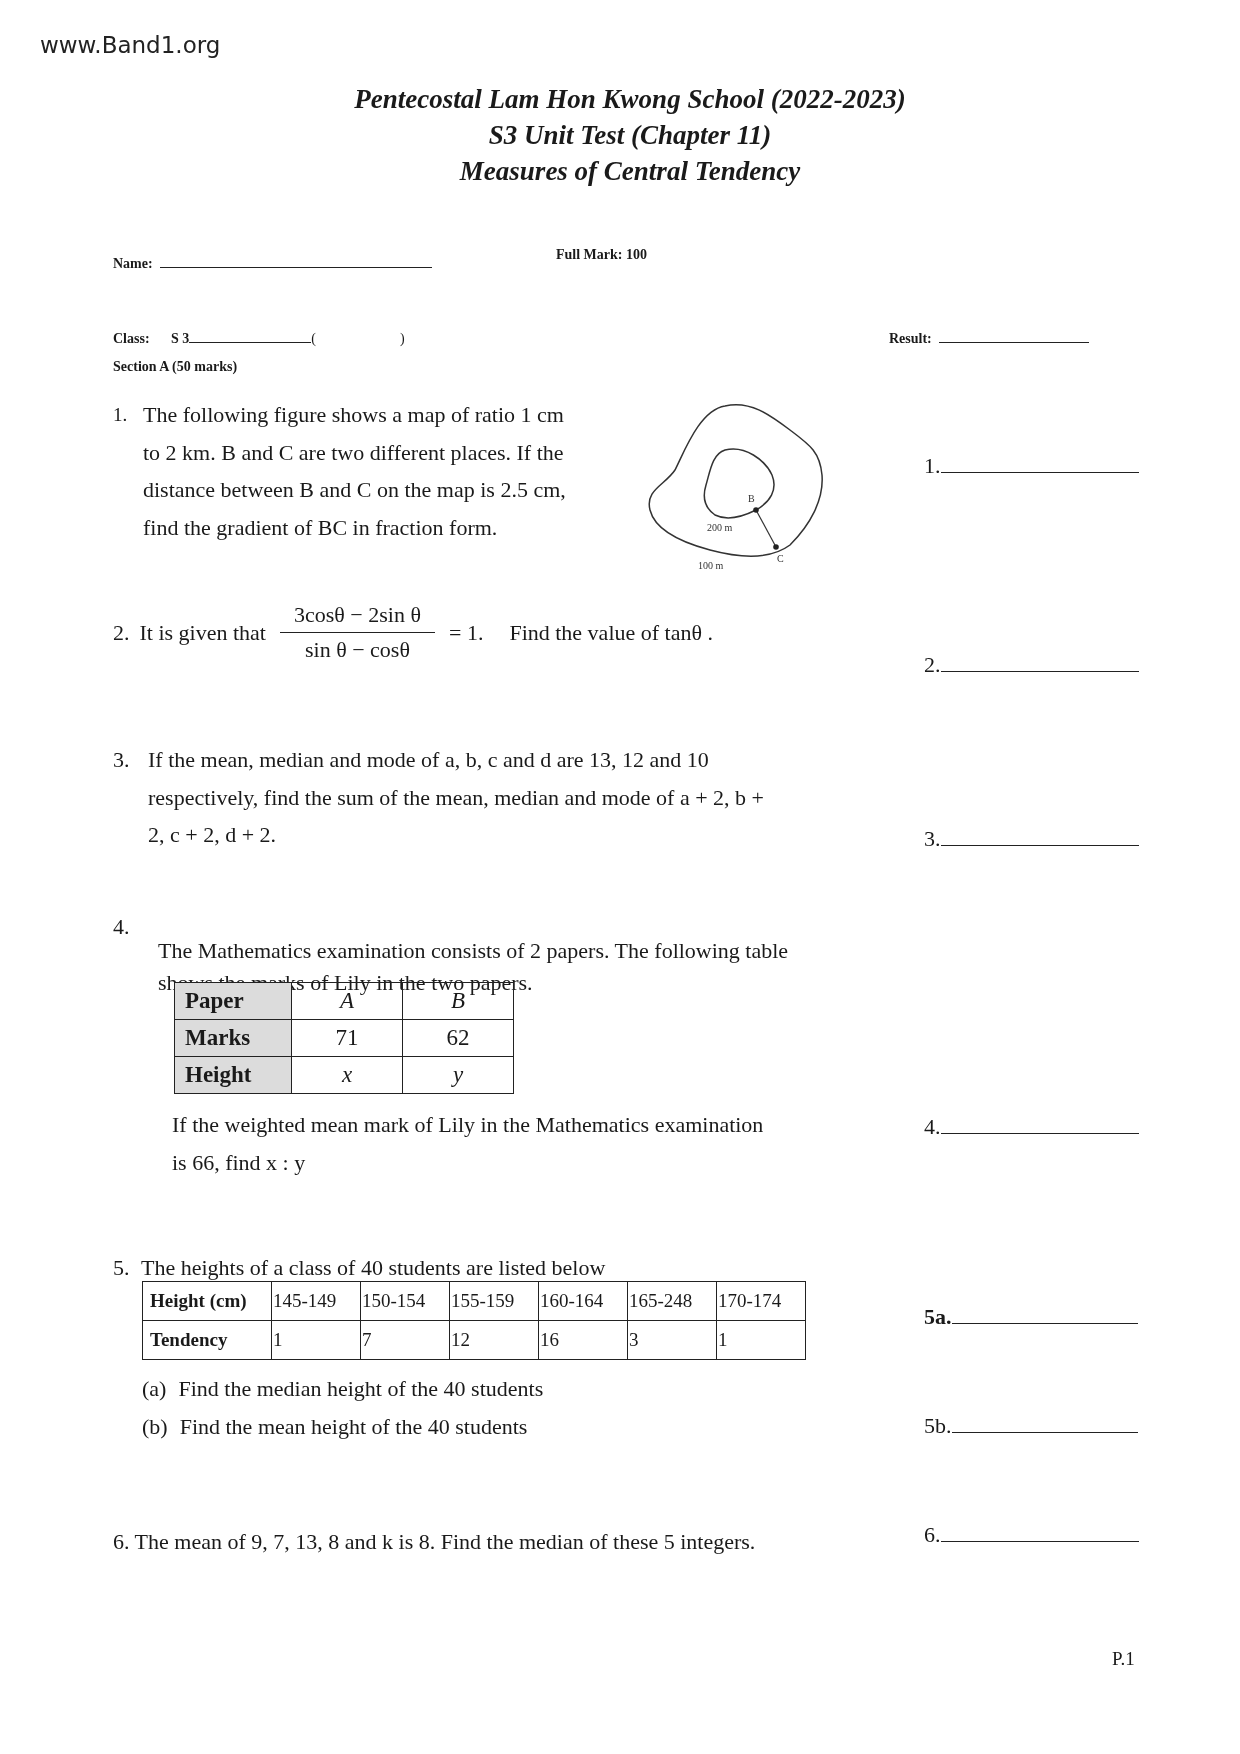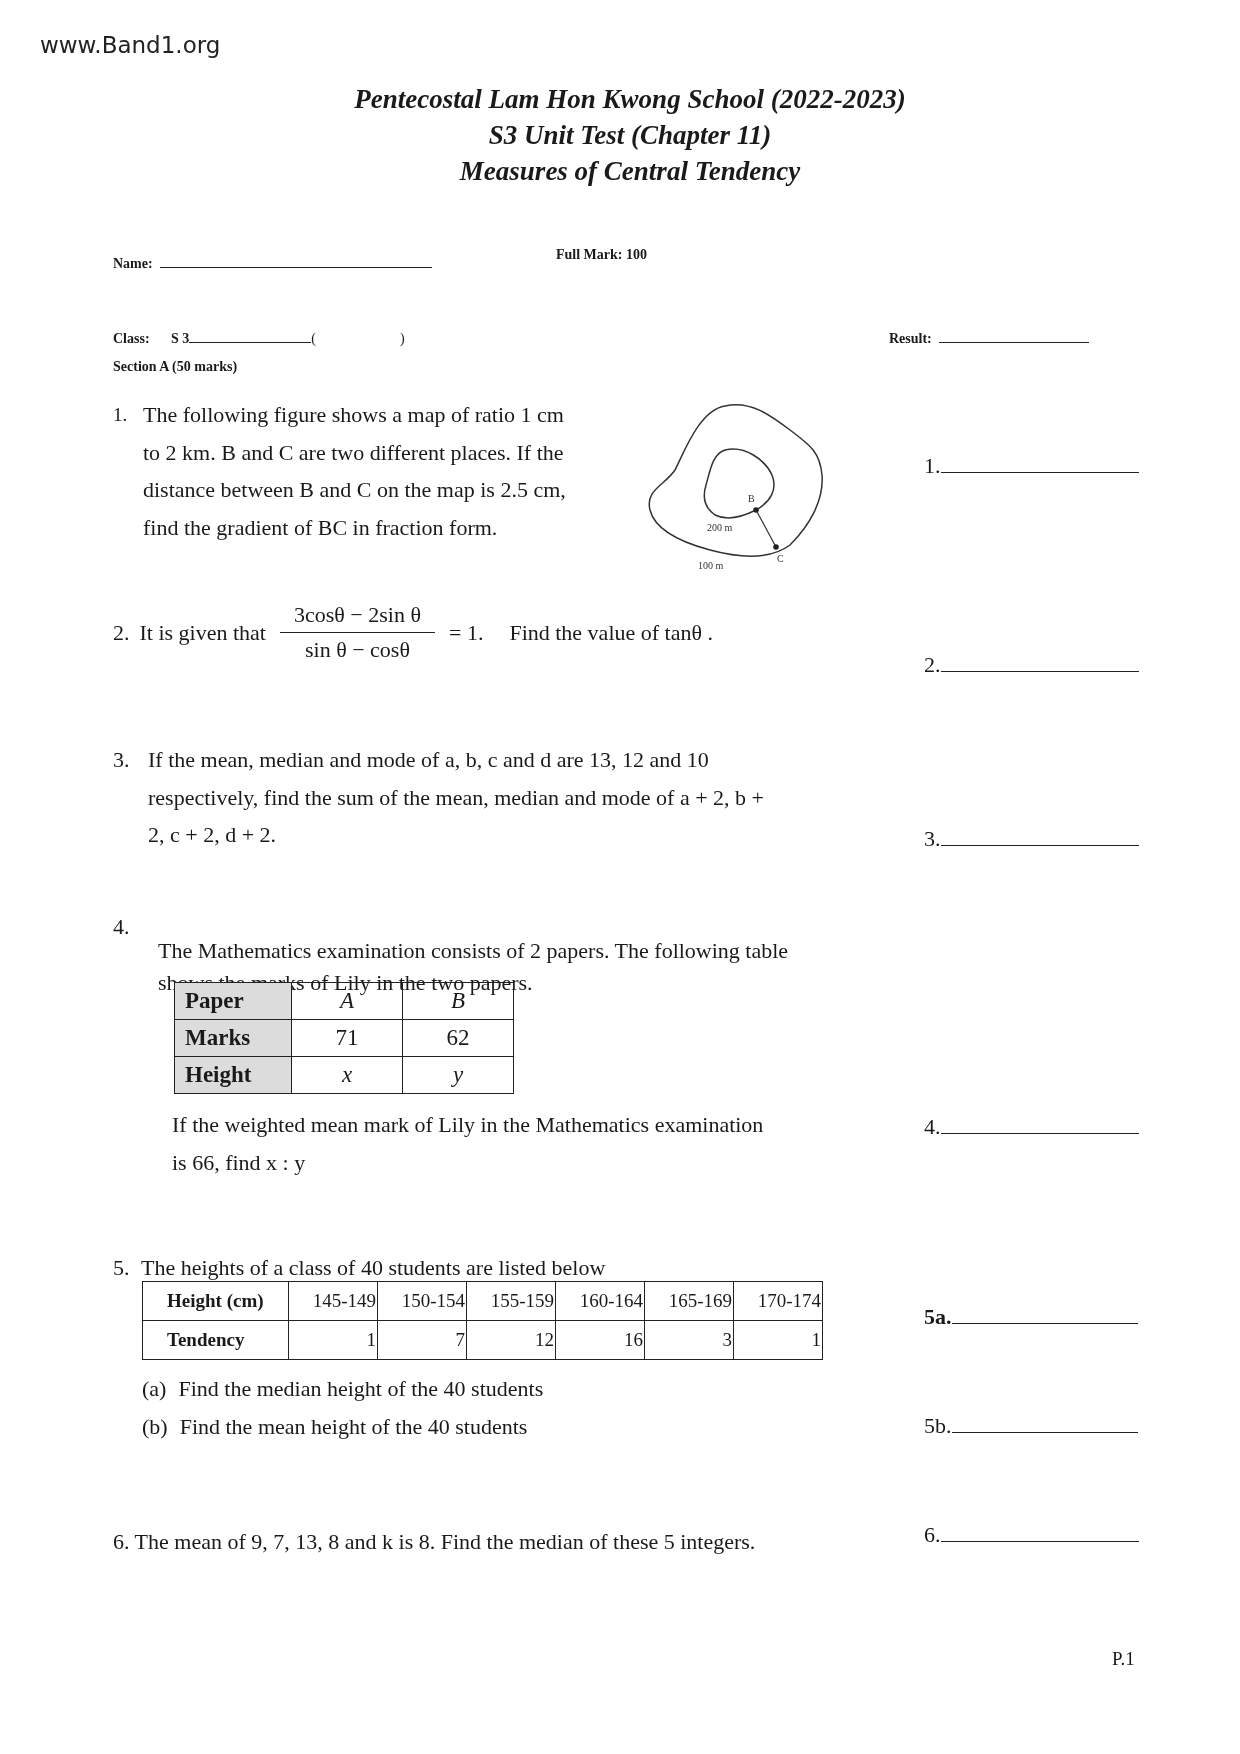--- a/index.html
+++ b/index.html
@@ -14,22 +14,22 @@
   .ans .line { display: inline-block; width: 198px; border-bottom: 1.5px solid #222; height: 20px; vertical-align: baseline; }
   .blank { display: inline-block; border-bottom: 1.5px solid #222; height: 20px; vertical-align: baseline; }
   .frac { display: inline-block; vertical-align: middle; text-align: center; margin: 0 14px; }
   .frac .num { border-bottom: 1.5px solid #222; padding: 0 14px 4px 14px; }
   .frac .den { padding-top: 4px; }
   table.t4 { border-collapse: collapse; font-size: 23px; }
   table.t4 td { border: 1.5px solid #222; height: 36px; padding: 0 10px; text-align: center; }
   table.t4 td.h { background: #dcdcdc; font-weight: bold; text-align: left; width: 96px; }
   table.t4 td.c { width: 90px; }
   table.t5 { border-collapse: collapse; font-size: 19px; }
-  table.t5 td { border: 1.5px solid #222; height: 36px; text-align: right; width: 86px; }
-  table.t5 td.h { font-weight: bold; text-align: left; padding-left: 24px; width: 120px; }
+  table.t5 td { border: 1.5px solid #222; height: 36px; text-align: left; width: 86px; }
+  table.t5 td.h { font-weight: bold; text-align: left; padding-left: 7px; width: 120px; }
 </style>
 </head>
 <body>
 
 <div class="abs watermark">www.Band1.org</div>
 
 <div class="abs title" style="top:84px;">Pentecostal Lam Hon Kwong School (2022-2023)</div>
 <div class="abs title" style="top:120px;">S3 Unit Test (Chapter 11)</div>
 <div class="abs title" style="top:156px;">Measures of Central Tendency</div>
 
@@ -128,21 +128,21 @@
   <span style="margin-left:6px;">The heights of a class of 40 students are listed below</span>
 </div>
 <table class="abs t5" style="left:142px; top:1281px;">
   <tbody>
       <tr>
     <td class="h">Height (cm)</td>
     <td>145-149</td>
     <td>150-154</td>
     <td>155-159</td>
     <td>160-164</td>
-    <td>165-169</td>
+    <td>165-248</td>
     <td>170-174</td>
   </tr>
   <tr>
     <td class="h">Tendency</td>
     <td>1</td>
     <td>7</td>
     <td>12</td>
     <td>16</td>
     <td>3</td>
     <td>1</td>

